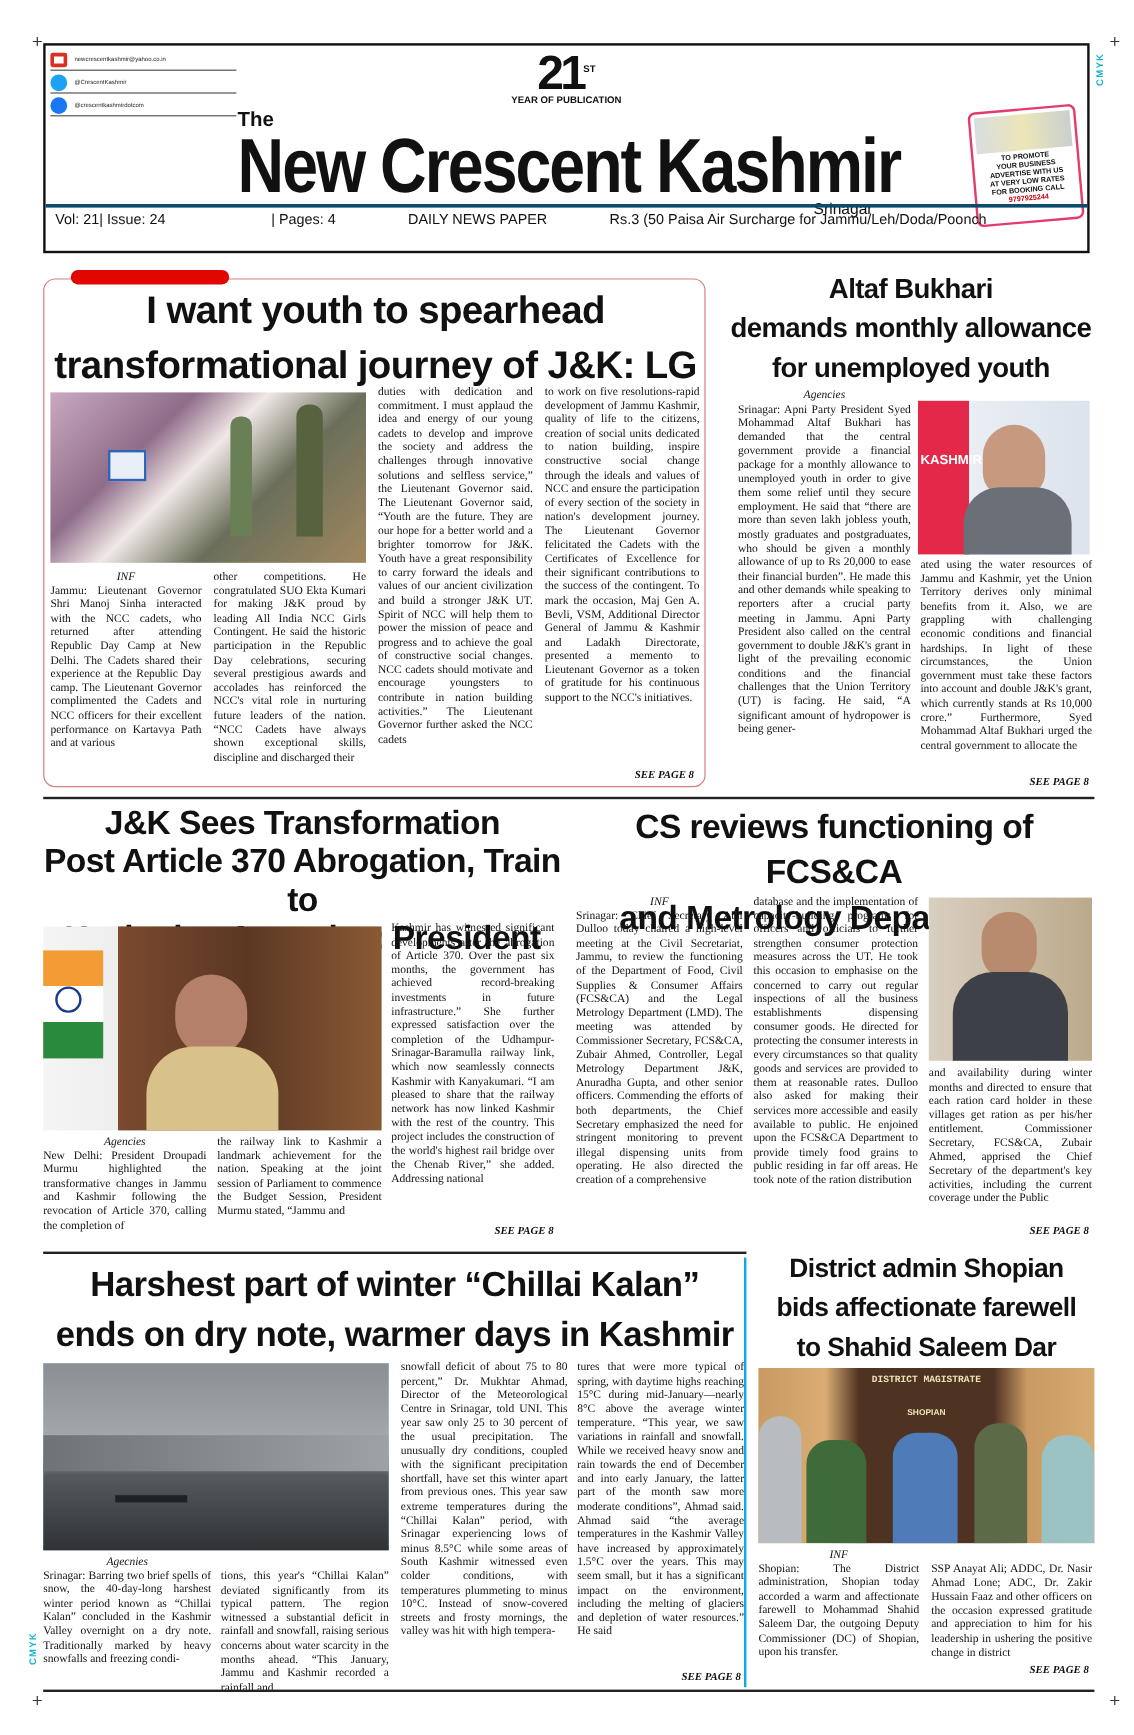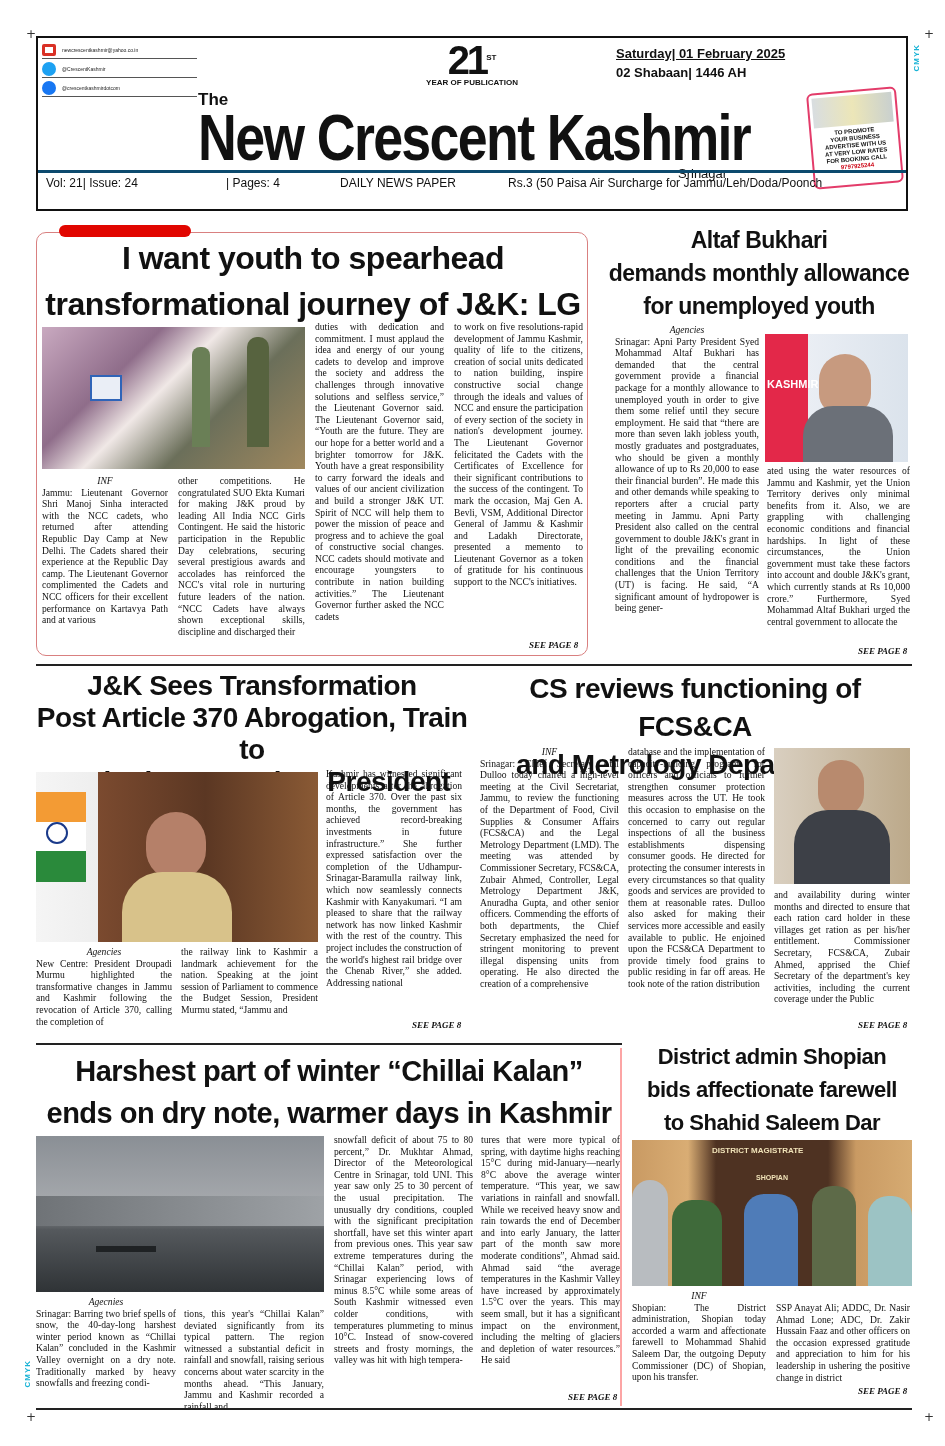--- a/index.html
+++ b/index.html
@@ -57,24 +57,20 @@
     </div>
     <div class="srow">
       <span class="sic" style="background:#1877f2"></span>
       <span class="stx">@crescentkashmirdotcom</span>
     </div>
   </div>
   <div class="yr">
     <div class="n"><span>21</span><sup>ST</sup></div>
     <div class="t">YEAR OF PUBLICATION</div>
   </div>
-  <div class="date">
-    <div class="d1">Saturday| 01 February  2025</div>
-    <div>02 Shabaan| 1446 AH</div>
-  </div>
   <div class="the">The</div>
   <div class="title">New Crescent Kashmir</div>
   <div class="sri">Srinagar</div>
   <div class="ad">
     <div class="img"></div>
     <div>TO PROMOTE</div>
     <div>YOUR BUSINESS</div>
     <div>ADVERTISE WITH US</div>
     <div>AT VERY LOW RATES</div>
     <div>FOR BOOKING CALL</div>
@@ -137,21 +133,21 @@
     <div>Kashmir a Agencies: President Murmu</div>
   </div>
   <div class="photo" style="left:0;top:104px;width:282px;height:170px;background:linear-gradient(90deg,#f5f5f5 0%,#eee 22%,#7b4a2f 22%,#5b3723 60%,#8a5a35 100%)">
     <div class="abs" style="left:-10px;top:20px;width:60px;height:90px;background:linear-gradient(#f39b34 33%,#fff 33%,#fff 66%,#2a8a3b 66%)"></div>
     <div class="abs" style="left:10px;top:50px;width:22px;height:22px;border:2px solid #1a3a8a;border-radius:50%"></div>
     <div class="abs" style="left:110px;top:40px;width:60px;height:68px;background:#b58069;border-radius:30px"></div>
     <div class="abs" style="left:86px;top:100px;width:110px;height:70px;background:#d8c28a;border-radius:40px 40px 0 0"></div>
   </div>
   <div class="col" style="left:0;top:278px;width:136px">
     <span class="src">Agencies</span>
-    <b>New Centre:</b> <span>President Droupadi Murmu highlighted the transformative changes in Jammu and Kashmir following the revocation of Article 370, calling the completion of</span>
+    <b>New Delhi:</b> <span>President Droupadi Murmu highlighted the transformative changes in Jammu and Kashmir following the revocation of Article 370, calling the completion of</span>
   </div>
   <div class="col" style="left:145px;top:278px;width:137px">the railway link to Kashmir a landmark achievement for the nation. Speaking at the joint session of Parliament to commence the Budget Session, President Murmu stated, “Jammu and</div>
   <div class="col" style="left:290px;top:100px;width:136px">Kashmir has witnessed significant developments after the abrogation of Article 370. Over the past six months, the government has achieved record-breaking investments in future infrastructure.” She further expressed satisfaction over the completion of the Udhampur-Srinagar-Baramulla railway link, which now seamlessly connects Kashmir with Kanyakumari. “I am pleased to share that the railway network has now linked Kashmir with the rest of the country. This project includes the construction of the world's highest rail bridge over the Chenab River,” she added. Addressing national</div>
   <div class="see" style="left:376px;top:352px">SEE PAGE 8</div>
 </div>
 
 <div class="art" style="left:478px;top:668px;width:434px;height:364px">
   <div class="hl abs" style="left:0;top:2px;width:434px;font-size:28px;line-height:38px">
     <div>CS reviews functioning of FCS&amp;CA</div>
     <div>and Metrology Departments</div>
@@ -164,21 +160,21 @@
   <div class="photo" style="left:296px;top:80px;width:136px;height:136px;background:linear-gradient(90deg,#d9cfc0,#bca98a)">
     <div class="abs" style="left:44px;top:12px;width:46px;height:56px;background:#b88a6e;border-radius:22px"></div>
     <div class="abs" style="left:20px;top:62px;width:96px;height:80px;background:#3d4047;border-radius:34px 34px 0 0"></div>
   </div>
   <div class="col" style="left:296px;top:221px;width:136px">and availability during winter months and directed to ensure that each ration card holder in these villages get ration as per his/her entitlement. Commissioner Secretary, FCS&amp;CA, Zubair Ahmed, apprised the Chief Secretary of the department's key activities, including the current coverage under the Public</div>
   <div class="see" style="left:380px;top:352px">SEE PAGE 8</div>
 </div>
 
 <div class="rule" style="left:36px;top:1043px;width:586px"></div>
 
-<div class="art" style="left:36px;top:1048px;width:586px;height:358px;border-right:2px solid #fca5a5">
+<div class="art" style="left:36px;top:1048px;width:586px;height:358px;border-right:2px solid #0ea5e9">
   <div class="hl abs" style="left:0;top:2px;width:586px;font-size:29px;line-height:42px">
     <div>Harshest part of winter “Chillai Kalan”</div>
     <div>ends on dry note, warmer days in Kashmir</div>
   </div>
   <div class="photo" style="left:0;top:88px;width:288px;height:156px;background:linear-gradient(180deg,#8a8f95 0%,#a7aaae 45%,#55595d 60%,#2f3336 100%)">
     <div class="abs" style="left:0;top:60px;width:288px;height:30px;background:linear-gradient(90deg,#6f7377,#9ea2a6)"></div>
     <div class="abs" style="left:60px;top:110px;width:60px;height:6px;background:#1f2224"></div>
   </div>
   <div class="col" style="left:0;top:248px;width:140px">
     <span class="src">Agecnies</span>
@@ -190,21 +186,21 @@
   <div class="see" style="left:532px;top:344px">SEE PAGE 8</div>
 </div>
 
 <div class="art" style="left:630px;top:1040px;width:284px;height:366px">
   <div class="hl abs" style="left:0;top:0;width:284px;font-size:22px;line-height:33px">
     <div>District admin Shopian</div>
     <div>bids affectionate farewell</div>
     <div>to Shahid Saleem Dar</div>
   </div>
   <div class="photo" style="left:2px;top:100px;width:280px;height:146px;background:linear-gradient(90deg,#c99a63 0%,#d9ad74 20%,#4e3222 30%,#4e3222 70%,#c99a63 80%,#d6ab72 100%)">
-    <div class="abs" style="left:80px;top:6px;width:120px;text-align:left;color:#f0e2b8;font-family:Liberation Sans, sans-serif;font-weight:bold;font-size:8px">DISTRICT MAGISTRATE</div>
+    <div class="abs" style="left:80px;top:6px;width:120px;text-align:center;color:#f0e2b8;font-family:Liberation Mono, monospace;font-weight:bold;font-size:8px">DISTRICT MAGISTRATE</div>
     <div class="abs" style="left:80px;top:34px;width:120px;text-align:center;color:#f0e2b8;font-family:'Liberation Sans',sans-serif;font-weight:bold;font-size:7px">SHOPIAN</div>
     <div class="abs" style="left:112px;top:54px;width:54px;height:92px;background:#4f7cb8;border-radius:20px 20px 0 0"></div>
     <div class="abs" style="left:40px;top:60px;width:50px;height:86px;background:#3f6a3a;border-radius:20px 20px 0 0"></div>
     <div class="abs" style="left:180px;top:46px;width:44px;height:100px;background:#5d6a48;border-radius:20px 20px 0 0"></div>
     <div class="abs" style="left:0;top:40px;width:36px;height:106px;background:#b8bcc0;border-radius:18px 18px 0 0"></div>
     <div class="abs" style="left:236px;top:56px;width:44px;height:90px;background:#9cc3c4;border-radius:20px 20px 0 0"></div>
   </div>
   <div class="col" style="left:2px;top:250px;width:134px">
     <span class="src">INF</span>
     <b>Shopian:</b> <span>The District administration, Shopian today accorded a warm and affectionate farewell to Mohammad Shahid Saleem Dar, the outgoing Deputy Commissioner (DC) of Shopian, upon his transfer.</span>

